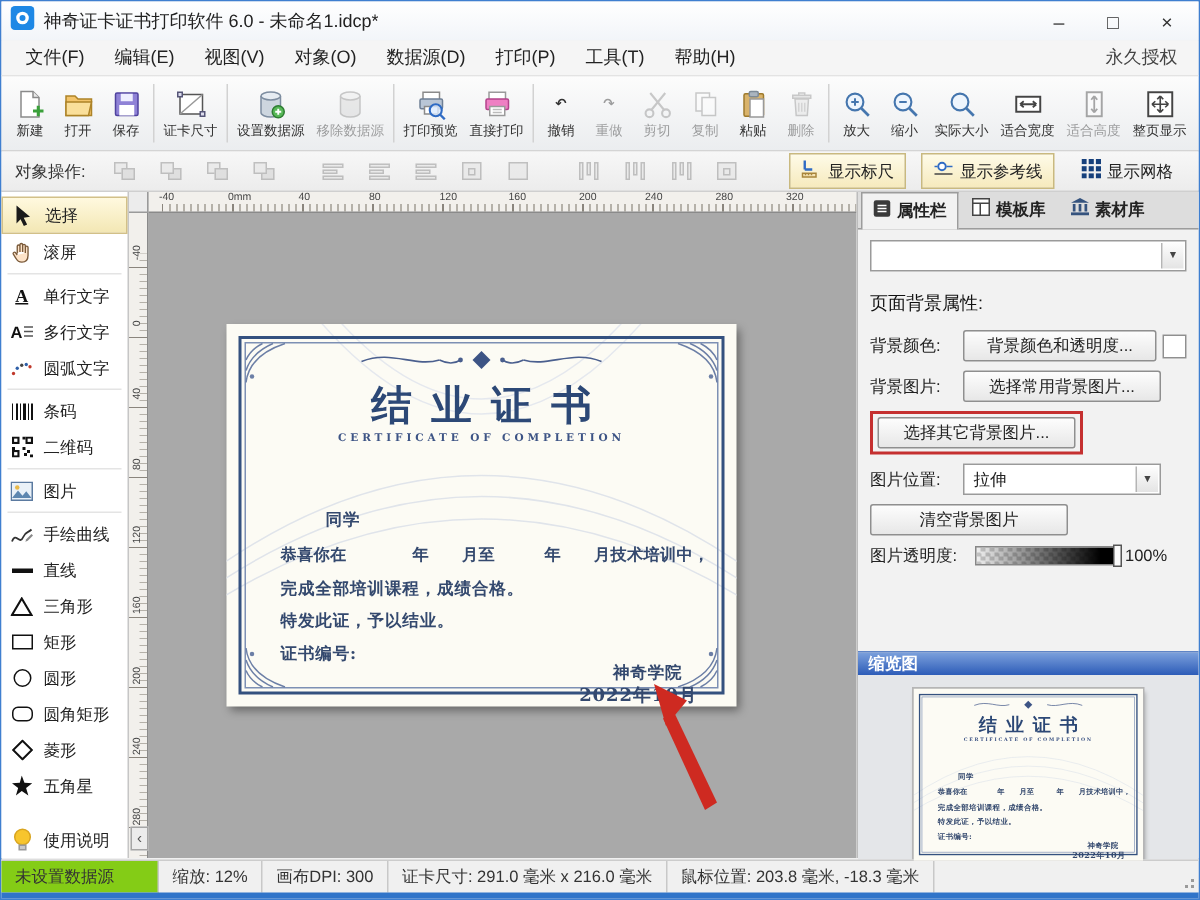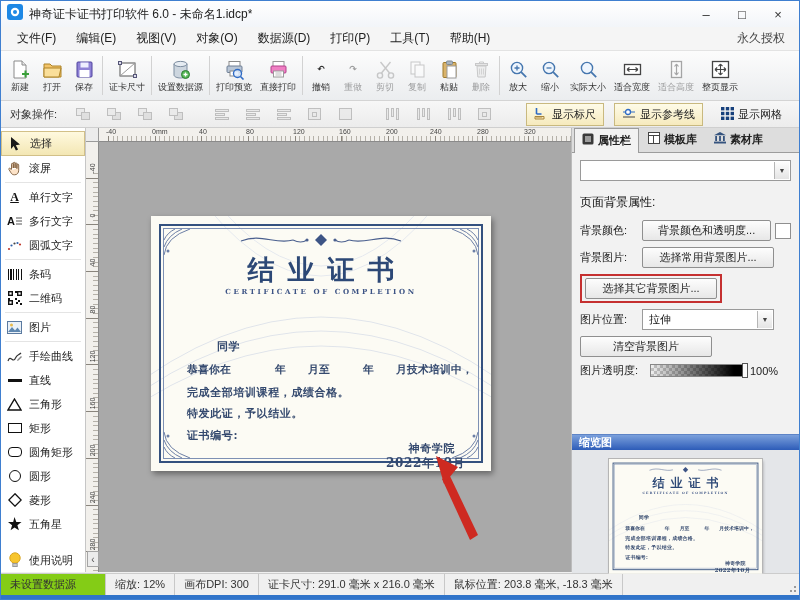--- a/index.html
+++ b/index.html
@@ -206,20 +206,29 @@
     <div class="tbtn">
         <div class="ticon">
           <svg width="21" height="21" viewBox="0 0 21 21">
             <path d="M4 5v11c0 1.7 3 3 6.5 3s6.5-1.3 6.5-3V5" fill="#cdd6df" stroke="#7d8da0"></path>
             <ellipse cx="10.5" cy="5" rx="6.5" ry="2.6" fill="#e6ecf2" stroke="#7d8da0"></ellipse>
             <circle cx="15.5" cy="15.5" r="4" fill="#57b857" stroke="#2e7d32"></circle>
             <path d="M13.5 15.5h4M15.5 13.5v4" stroke="#fff" stroke-width="1.3"></path>
           </svg>
         </div>
         <span>设置数据源</span>
+      </div>
+    <div class="tbtn disabled">
+        <div class="ticon">
+          <svg width="21" height="21" viewBox="0 0 21 21">
+            <path d="M4 5v11c0 1.7 3 3 6.5 3s6.5-1.3 6.5-3V5" fill="#cdd6df" stroke="#7d8da0"></path>
+            <ellipse cx="10.5" cy="5" rx="6.5" ry="2.6" fill="#e6ecf2" stroke="#7d8da0"></ellipse>
+          </svg>
+        </div>
+        <span>移除数据源</span>
       </div>
     <div class="tsep"></div>
     <div class="tbtn">
         <div class="ticon">
           <svg width="21" height="21" viewBox="0 0 21 21">
             <rect x="5" y="2.5" width="11" height="5" fill="#fff" stroke="#8a8a8a"></rect>
             <rect x="3" y="7" width="15" height="6.5" rx="1" fill="#b9c6d6" stroke="#6e7f95"></rect>
             <rect x="6" y="12" width="9" height="5" fill="#fff" stroke="#8a8a8a"></rect>
             <circle cx="13.5" cy="14.5" r="4" fill="rgba(220,235,255,.8)" stroke="#2f6bc4" stroke-width="1.4"></circle>
             <path d="M16.5 17.5l3 3" stroke="#2f6bc4" stroke-width="1.6"></path>
@@ -555,29 +564,29 @@
         <span>三角形</span>
       </div>
     <div class="tool">
         <span class="ticn">
           <span class="ic-rect"></span>
         </span>
         <span>矩形</span>
       </div>
     <div class="tool">
         <span class="ticn">
+          <span class="ic-circ"></span>
+        </span>
+        <span>圆形</span>
+      </div>
+    <div class="tool">
+        <span class="ticn">
           <span class="ic-rrect"></span>
         </span>
         <span>圆角矩形</span>
-      </div>
-    <div class="tool">
-        <span class="ticn">
-          <span class="ic-circ"></span>
-        </span>
-        <span>圆形</span>
       </div>
     <div class="tool">
         <span class="ticn">
           <svg width="14" height="14">
             <path d="M7 .8L13.2 7 7 13.2.8 7z" fill="none" stroke="#111" stroke-width="1.3"></path>
           </svg>
         </span>
         <span>菱形</span>
       </div>
     <div class="tool">

